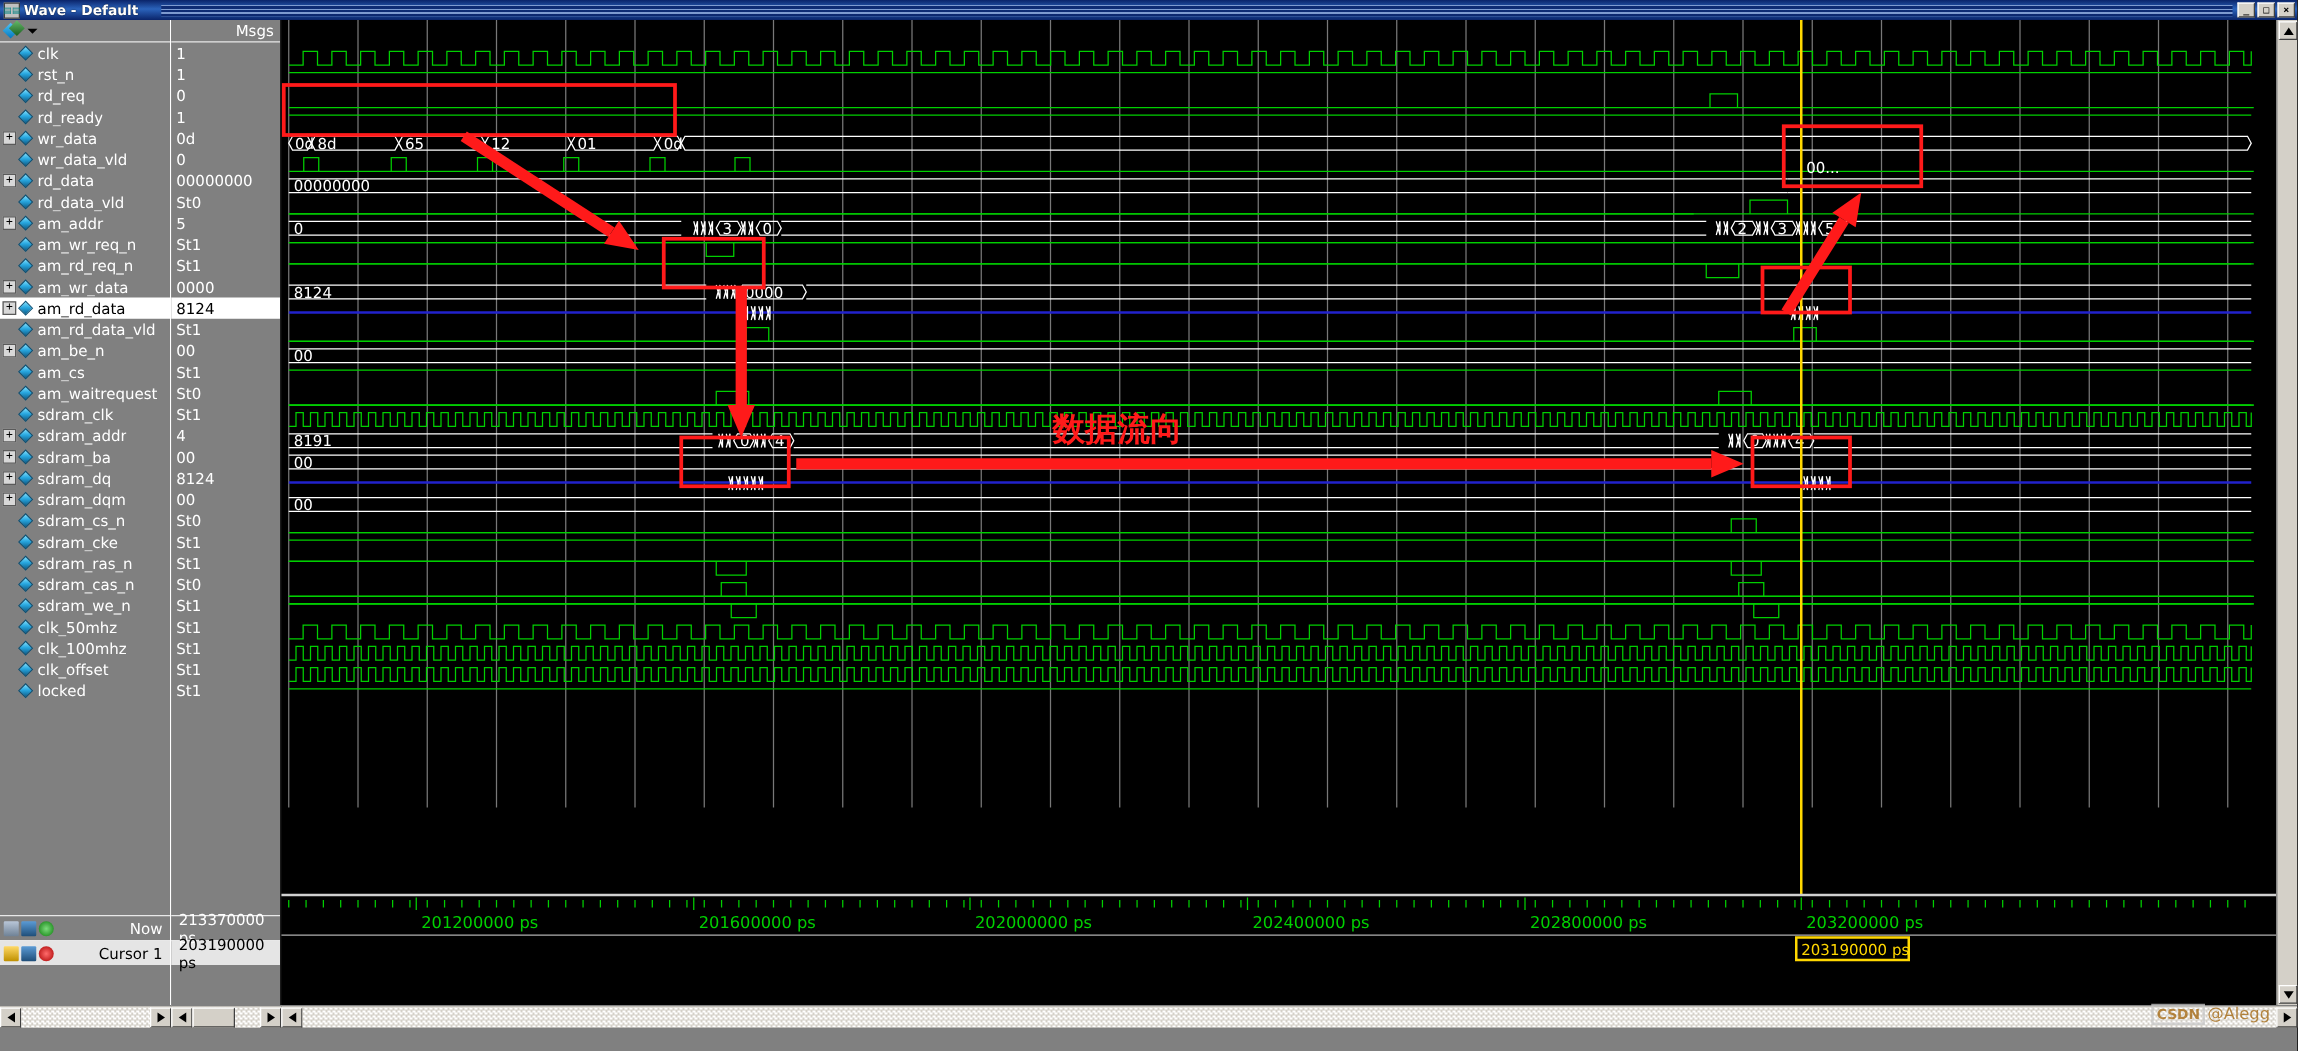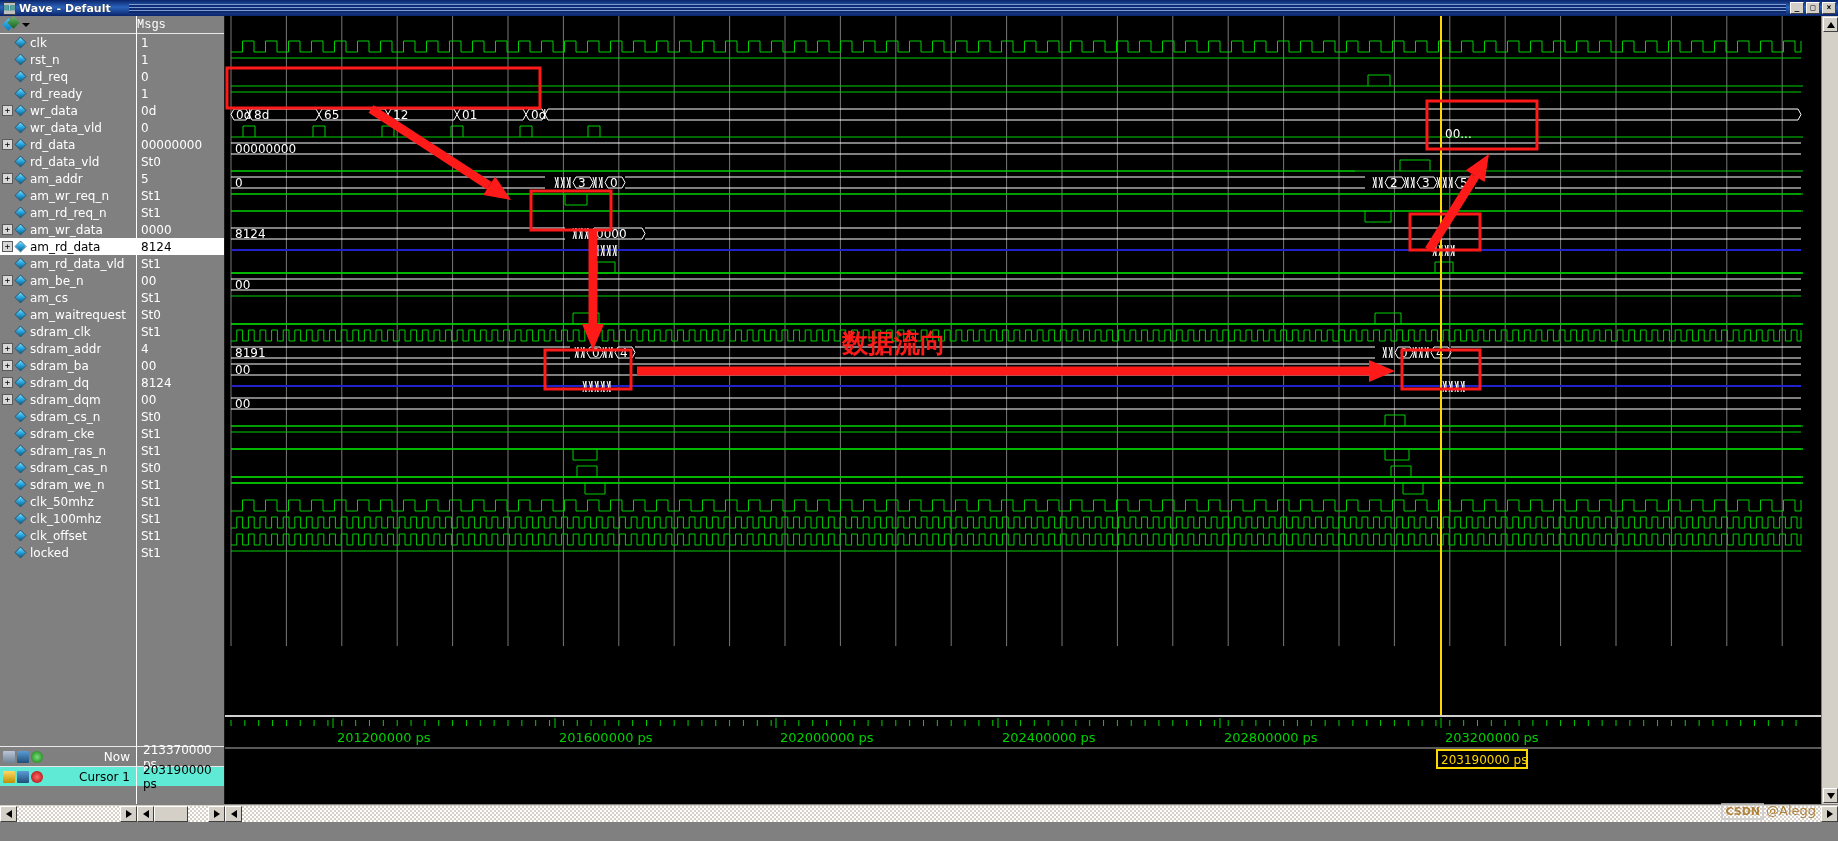--- a/index.html
+++ b/index.html
@@ -73,21 +73,21 @@
   .pathicon .d1 { left: 0; top: 2px; background: linear-gradient(135deg,#4fc3f7,#0277bd); }
   .pathicon .d2 { left: 5px; top: 0px; background: linear-gradient(135deg,#66bb6a,#1b5e20); }
   .caret-dn {
     width:0;height:0;border-left:4px solid transparent;border-right:4px solid transparent;
     border-top:4px solid #000; margin-left:4px;
   }
 
   
   #values-pane { width: 88px; background: #808080; position: relative;
      border-right: 1px solid #1a1a1a; }
-  #values-head { padding-right: 5px; font-family: Liberation Mono, monospace; }
+  #values-head { justify-content: flex-end; padding-right: 5px; }
 
   .rows { position: relative; }
   .srow {
     height: 17px; display: flex; align-items: center;
     color: #ffffff; font-size: 12px; white-space: nowrap;
   }
   .srow.sel { background: #ffffff; color: #000; }
   #names-pane .srow { padding-left: 2px; }
   #values-pane .srow { padding-left: 4px; }
 
@@ -100,27 +100,27 @@
   .expander.none { background: transparent; border: none; }
   .diamond {
     width: 11px; height: 11px; flex: 0 0 11px; margin-right: 4px;
     transform: rotate(45deg) scale(.78);
     background: linear-gradient(135deg, #7fe0ff 0%, #29a8e0 45%, #0b5d8a 100%);
     border: 1px solid #0a4f73;
   }
   .sname { overflow: hidden; text-overflow: clip; }
 
   
-  .foot-block { position: absolute; bottom: 36px; left: 0; right: 0; }
+  .foot-block { position: absolute; bottom: 50px; left: 0; right: 0; }
   .foot-row { height: 20px; display: flex; align-items: center;
      font-size: 12px; color: #fff; border-top: 1px solid #e8e8e8; }
   #names-pane .foot-row { justify-content: flex-end; padding-right: 6px; }
   #values-pane .foot-row { justify-content: center; padding-left: 6px;
      border-left: none; }
-  .foot-row.cursor { background: #5eead4; color: #000; }
+  .foot-row.cursor { background: #e5e5e5; color: #000; }
   .foot-icons { position: absolute; left: 3px; display: flex; gap: 2px; align-items:center; }
   .mini-ico { width: 12px; height: 12px; display:inline-block; border-radius: 1px; }
 
   
   .hscroll {
     position: absolute; bottom: 0; height: 18px;
     background: #d4d0c8; display: flex; align-items: center;
     border-top: 1px solid #808080;
   }
   .sb-btn {

